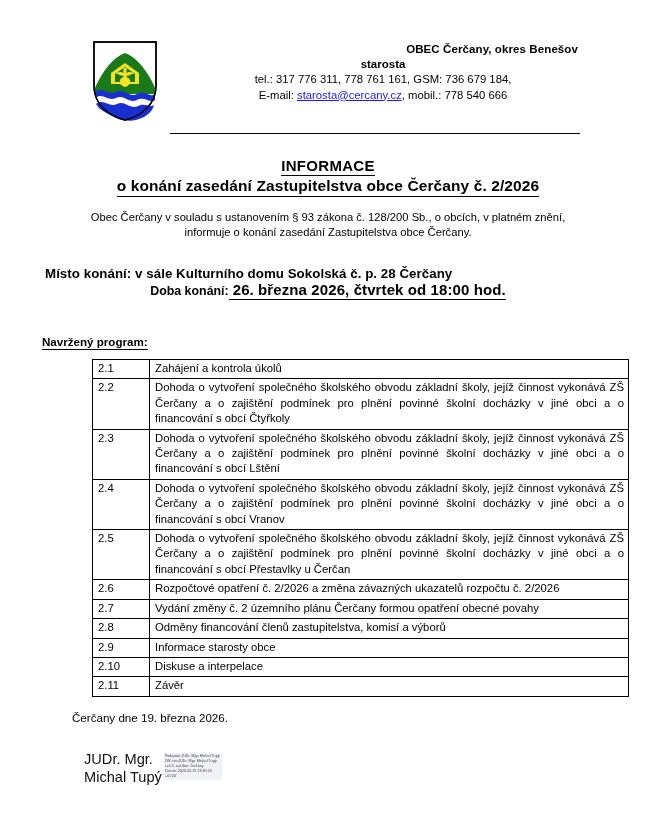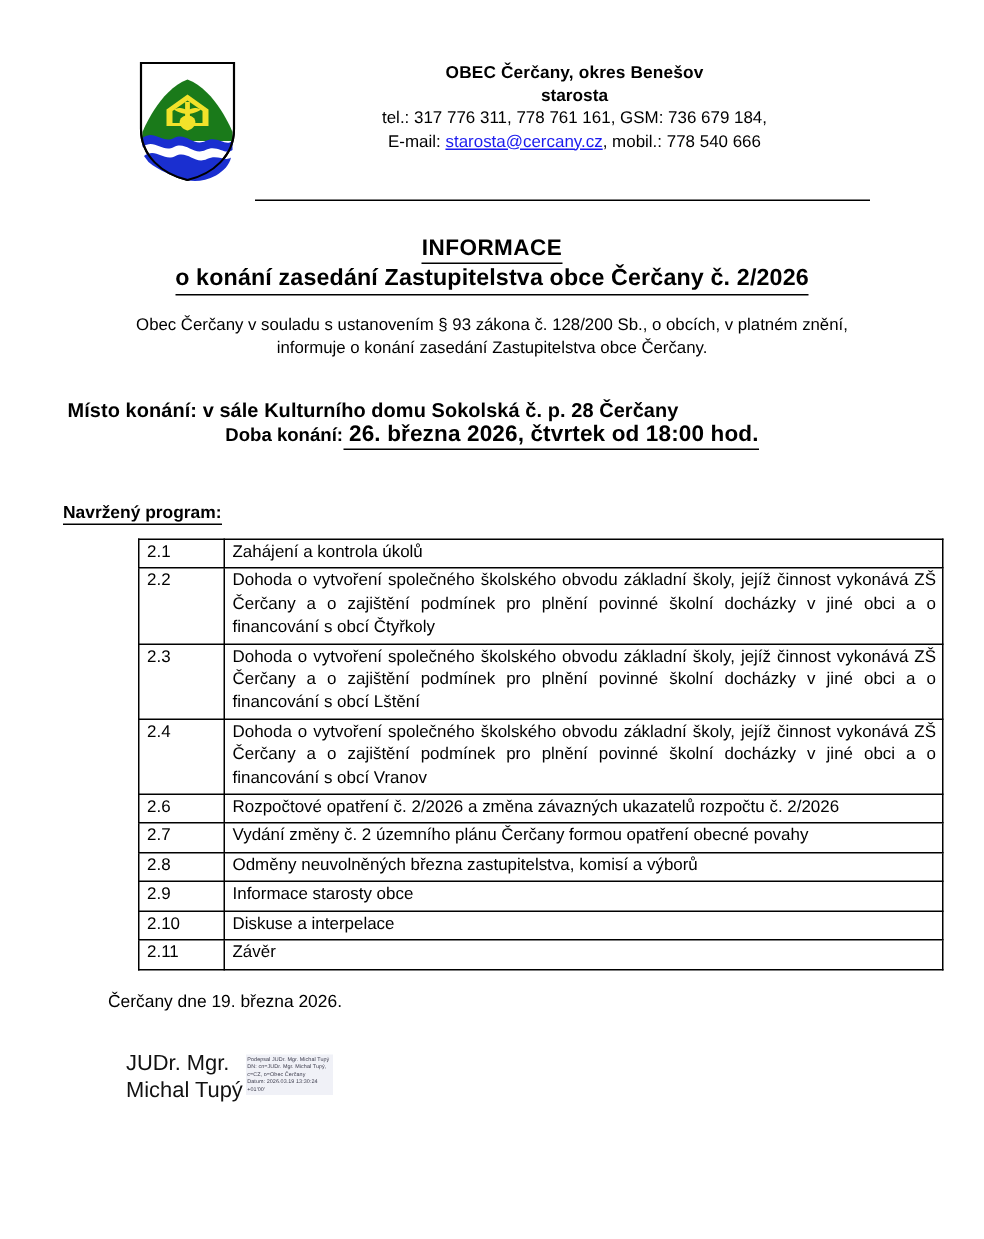--- a/index.html
+++ b/index.html
@@ -43,20 +43,21 @@
     flex: 1 1 auto;
     text-align: center;
     padding-right: 78px;
     padding-top: 4px;
   }
   .org-name {
     font-size: 11.5px;
     font-weight: bold;
     line-height: 15px;
     letter-spacing: 0.1px;
+    text-align: right;
   }
   .org-role {
     font-size: 11.5px;
     font-weight: bold;
     line-height: 15px;
   }
   .org-line {
     font-size: 11.3px;
     line-height: 15.5px;
     white-space: nowrap;
@@ -274,30 +275,34 @@
         </tr>
         <tr>
           <td class="num">2.3</td>
           <td class="desc">Dohoda o vytvoření společného školského obvodu základní školy, jejíž činnost vykonává ZŠ Čerčany a o zajištění podmínek pro plnění povinné školní docházky v jiné obci a o financování s obcí Lštění</td>
         </tr>
         <tr>
           <td class="num">2.4</td>
           <td class="desc">Dohoda o vytvoření společného školského obvodu základní školy, jejíž činnost vykonává ZŠ Čerčany a o zajištění podmínek pro plnění povinné školní docházky v jiné obci a o financování s obcí Vranov</td>
         </tr>
         <tr>
+          <td class="num">2.5</td>
+          <td class="desc">Dohoda o vytvoření společného školského obvodu základní školy, jejíž činnost vykonává ZŠ Čerčany a o zajištění podmínek pro plnění povinné školní docházky v jiné obci a o financování s obcí Přestavlky u Čerčan</td>
+        </tr>
+        <tr>
           <td class="num">2.6</td>
           <td class="desc single">Rozpočtové opatření č. 2/2026 a změna závazných ukazatelů rozpočtu č. 2/2026</td>
         </tr>
         <tr>
           <td class="num">2.7</td>
           <td class="desc single">Vydání změny č. 2 územního plánu Čerčany formou opatření obecné povahy</td>
         </tr>
         <tr>
           <td class="num">2.8</td>
-          <td class="desc single">Odměny neuvolněných března zastupitelstva, komisí a výborů</td>
+          <td class="desc single">Odměny financování členů zastupitelstva, komisí a výborů</td>
         </tr>
         <tr>
           <td class="num">2.9</td>
           <td class="desc single">Informace starosty obce</td>
         </tr>
         <tr>
           <td class="num">2.10</td>
           <td class="desc single">Diskuse a interpelace</td>
         </tr>
         <tr>

